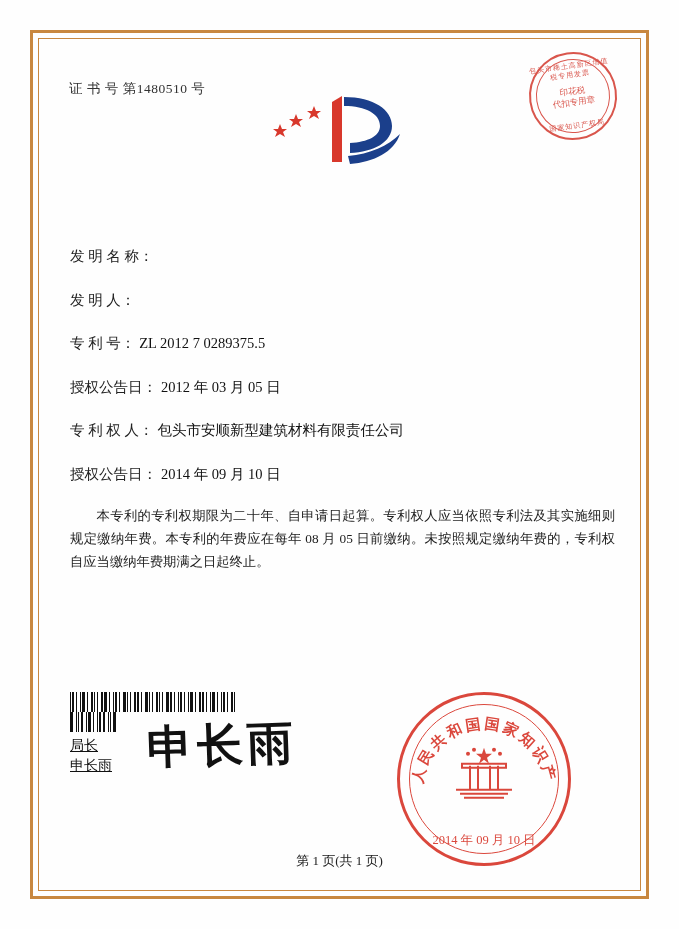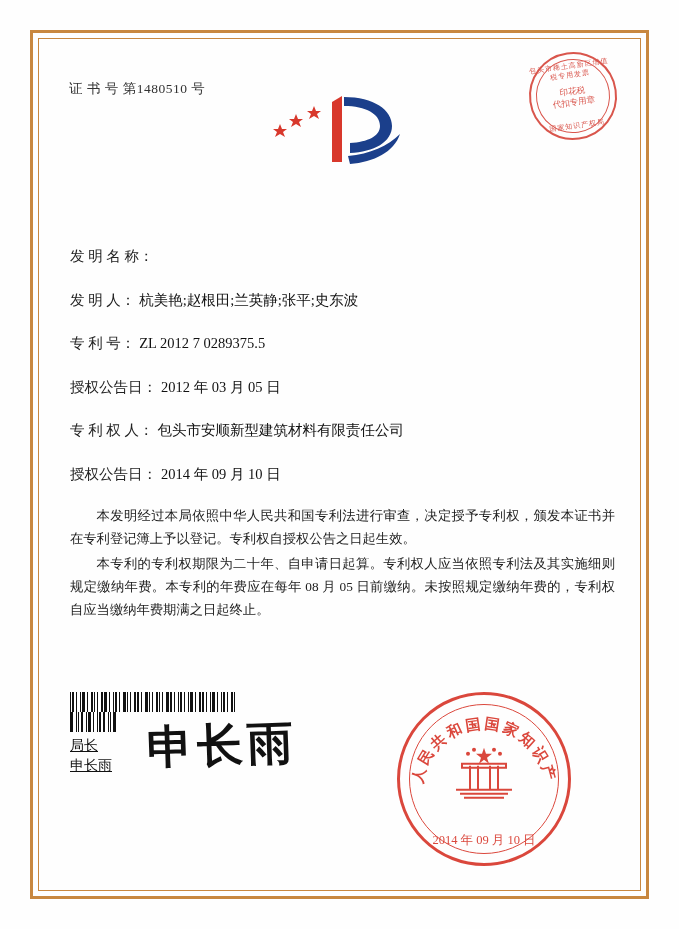--- a/index.html
+++ b/index.html
@@ -285,42 +285,40 @@
       </svg>
     </div>
 
 
     <div class="fields">
       <div class="field-row">
         <span class="field-label">发 明 名 称：</span>
       </div>
       <div class="field-row">
         <span class="field-label">发 明 人：</span>
-        <span class="field-value">杭美艳;赵根田;兰英静;张平;史东波</span>
       </div>
       <div class="field-row">
         <span class="field-label">专 利 号：</span>
         <span class="field-value">ZL 2012 7 0289375.5</span>
       </div>
       <div class="field-row">
         <span class="field-label">授权公告日：</span>
         <span class="field-value">2012 年 03 月 05 日</span>
       </div>
       <div class="field-row">
         <span class="field-label">专 利 权 人：</span>
         <span class="field-value">包头市安顺新型建筑材料有限责任公司</span>
       </div>
       <div class="field-row">
         <span class="field-label">授权公告日：</span>
         <span class="field-value">2014 年 09 月 10 日</span>
       </div>
     </div>
 
     <div class="paragraphs">
-      <p>本发明经过本局依照中华人民共和国专利法进行审查，决定授予专利权，颁发本证书并在专利登记簿上予以登记。专利权自授权公告之日起生效。</p>
       <p>本专利的专利权期限为二十年、自申请日起算。专利权人应当依照专利法及其实施细则规定缴纳年费。本专利的年费应在每年 08 月 05 日前缴纳。未按照规定缴纳年费的，专利权自应当缴纳年费期满之日起终止。</p>
     </div>
 
     <div class="barcode"><span style="width:1px;margin-right:1px"></span><span style="width:2px;margin-right:2px"></span><span style="width:1px;margin-right:3px"></span><span style="width:1px;margin-right:1px"></span><span style="width:3px;margin-right:2px"></span><span style="width:1px;margin-right:3px"></span><span style="width:2px;margin-right:1px"></span><span style="width:1px;margin-right:2px"></span><span style="width:1px;margin-right:3px"></span><span style="width:2px;margin-right:1px"></span><span style="width:3px;margin-right:2px"></span><span style="width:1px;margin-right:3px"></span><span style="width:1px;margin-right:1px"></span><span style="width:2px;margin-right:2px"></span><span style="width:1px;margin-right:3px"></span><span style="width:3px;margin-right:1px"></span><span style="width:1px;margin-right:2px"></span><span style="width:1px;margin-right:3px"></span><span style="width:2px;margin-right:1px"></span><span style="width:2px;margin-right:2px"></span><span style="width:1px;margin-right:3px"></span><span style="width:3px;margin-right:1px"></span><span style="width:1px;margin-right:2px"></span><span style="width:1px;margin-right:3px"></span><span style="width:2px;margin-right:1px"></span><span style="width:1px;margin-right:2px"></span><span style="width:1px;margin-right:3px"></span><span style="width:3px;margin-right:1px"></span><span style="width:2px;margin-right:2px"></span><span style="width:1px;margin-right:3px"></span><span style="width:1px;margin-right:1px"></span><span style="width:2px;margin-right:2px"></span><span style="width:1px;margin-right:3px"></span><span style="width:1px;margin-right:1px"></span><span style="width:3px;margin-right:2px"></span><span style="width:1px;margin-right:3px"></span><span style="width:2px;margin-right:1px"></span><span style="width:2px;margin-right:2px"></span><span style="width:1px;margin-right:3px"></span><span style="width:1px;margin-right:1px"></span><span style="width:3px;margin-right:2px"></span><span style="width:1px;margin-right:3px"></span><span style="width:1px;margin-right:1px"></span><span style="width:2px;margin-right:2px"></span><span style="width:1px;margin-right:3px"></span><span style="width:2px;margin-right:1px"></span><span style="width:1px;margin-right:2px"></span><span style="width:3px;margin-right:3px"></span><span style="width:1px;margin-right:1px"></span><span style="width:1px;margin-right:2px"></span><span style="width:2px;margin-right:3px"></span><span style="width:1px;margin-right:1px"></span><span style="width:3px;margin-right:2px"></span><span style="width:1px;margin-right:3px"></span><span style="width:1px;margin-right:1px"></span><span style="width:2px;margin-right:2px"></span><span style="width:2px;margin-right:3px"></span><span style="width:1px;margin-right:1px"></span><span style="width:1px;margin-right:2px"></span><span style="width:3px;margin-right:3px"></span></div>
 
     <div class="director">
       <div>局长</div>
       <div>申长雨</div>
     </div>
 
@@ -346,15 +344,16 @@
           <polygon points="36,2 38,8 44,8 39,12 41,18 36,14 31,18 33,12 28,8 34,8"></polygon>
           <circle cx="20" cy="8" r="2"></circle>
           <circle cx="26" cy="4" r="2"></circle>
           <circle cx="46" cy="4" r="2"></circle>
           <circle cx="52" cy="8" r="2"></circle>
         </g>
       </svg>
       <div class="seal-date">2014 年 09 月 10 日</div>
     </div>
 
+    <div class="footer">第 1 页(共 1 页)</div>
 
   </div>
 </div>
 
 </body></html>

